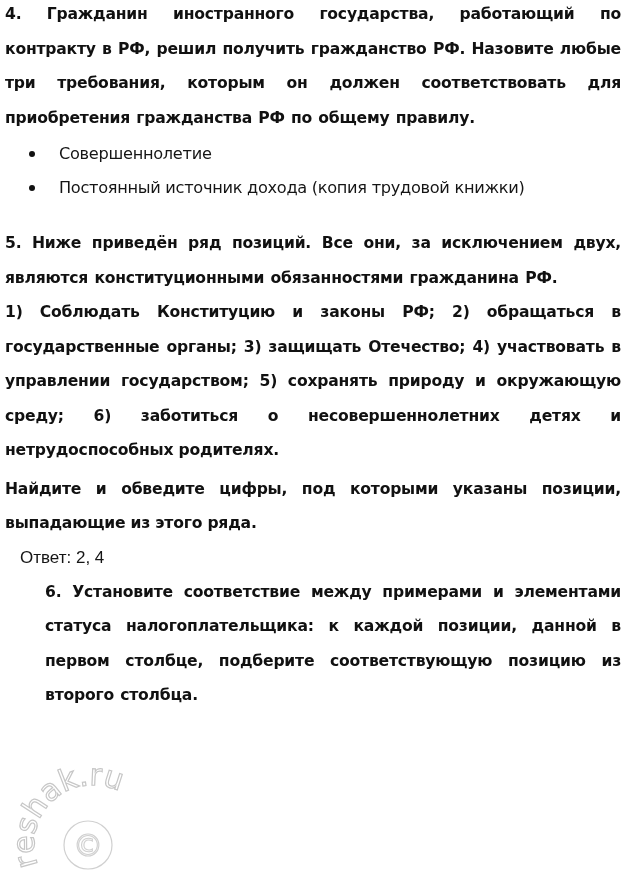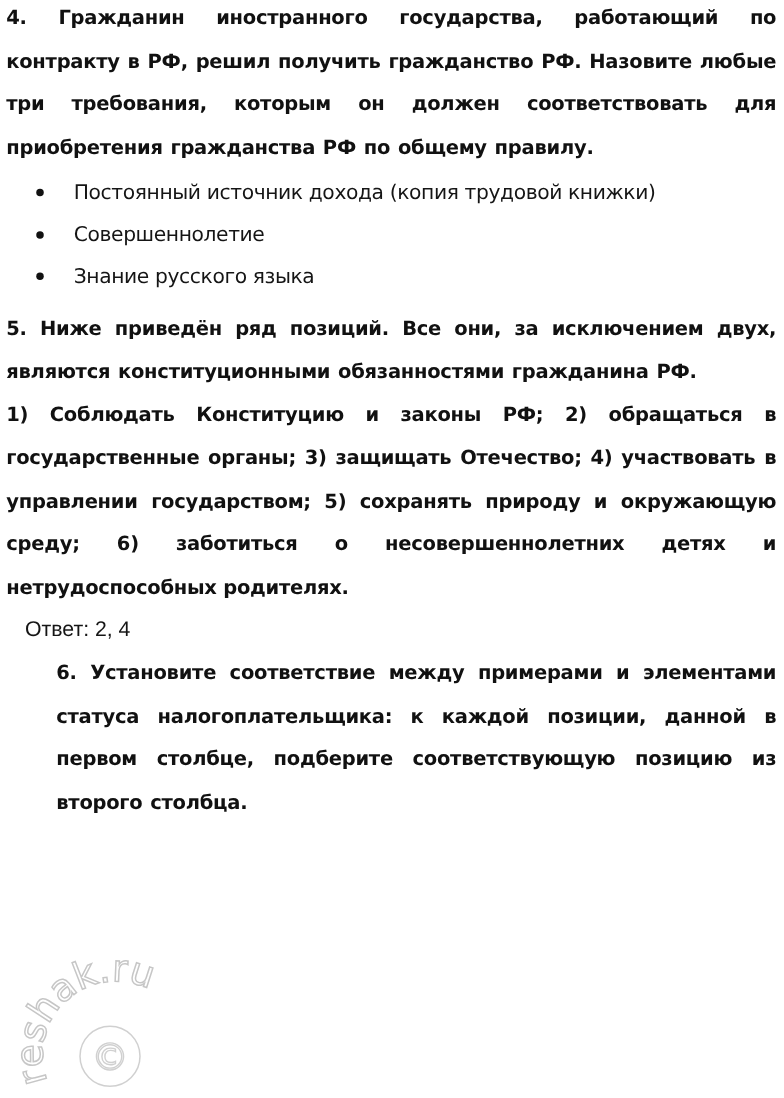--- a/index.html
+++ b/index.html
@@ -82,36 +82,33 @@
 </head>
 <body>
 
 <div class="page">
 
   <p class="bold question" style="margin-top:-3px;">4. Гражданин иностранного государства, работающий по контракту в РФ, решил получить гражданство РФ. Назовите любые три требования, которым он должен соответствовать для приобретения гражданства РФ по общему правилу.</p>
 
   <ul class="list" style="margin-top:2px;">
     <li>
       <span class="bullet"></span>
-      <span>Постоянный источник дохода (копия трудовой книжки)</span>
-    </li>
-    <li>
-      <span class="bullet"></span>
       <span>Совершеннолетие</span>
     </li>
     <li>
       <span class="bullet"></span>
-      <span>Знание русского языка</span>
+      <span>Постоянный источник дохода (копия трудовой книжки)</span>
     </li>
   </ul>
 
-  <p class="bold question" style="margin-top:8px;">5. Ниже приведён ряд позиций. Все они, за исключением двух, являются конституционными обязанностями гражданина РФ.</p>
+  <p class="bold question" style="margin-top:22px;">5. Ниже приведён ряд позиций. Все они, за исключением двух, являются конституционными обязанностями гражданина РФ.</p>
 
   <p class="bold" style="margin-top:0;">1) Соблюдать Конституцию и законы РФ; 2) обращаться в государственные органы; 3) защищать Отечество; 4) участвовать в управлении государством; 5) сохранять природу и окружающую среду; 6) заботиться о несовершеннолетних детях и нетрудоспособных родителях.</p>
 
+  <p class="bold" style="margin-top:4px;">Найдите и обведите цифры, под которыми указаны позиции, выпадающие из этого ряда.</p>
 
   <p class="answer">Ответ: 2, 4</p>
 
   <p class="bold question" style="margin-top:1px;padding-left:45px;">6. Установите соответствие между примерами и элементами статуса налогоплательщика: к каждой позиции, данной в первом столбце, подберите соответствующую позицию из второго столбца.</p>
 
 </div>
 
 <svg class="watermark" viewBox="0 0 160 140">
   <defs>
     <path id="wm-arc" d="M 28 120 A 58 58 0 0 1 138 78"></path>

